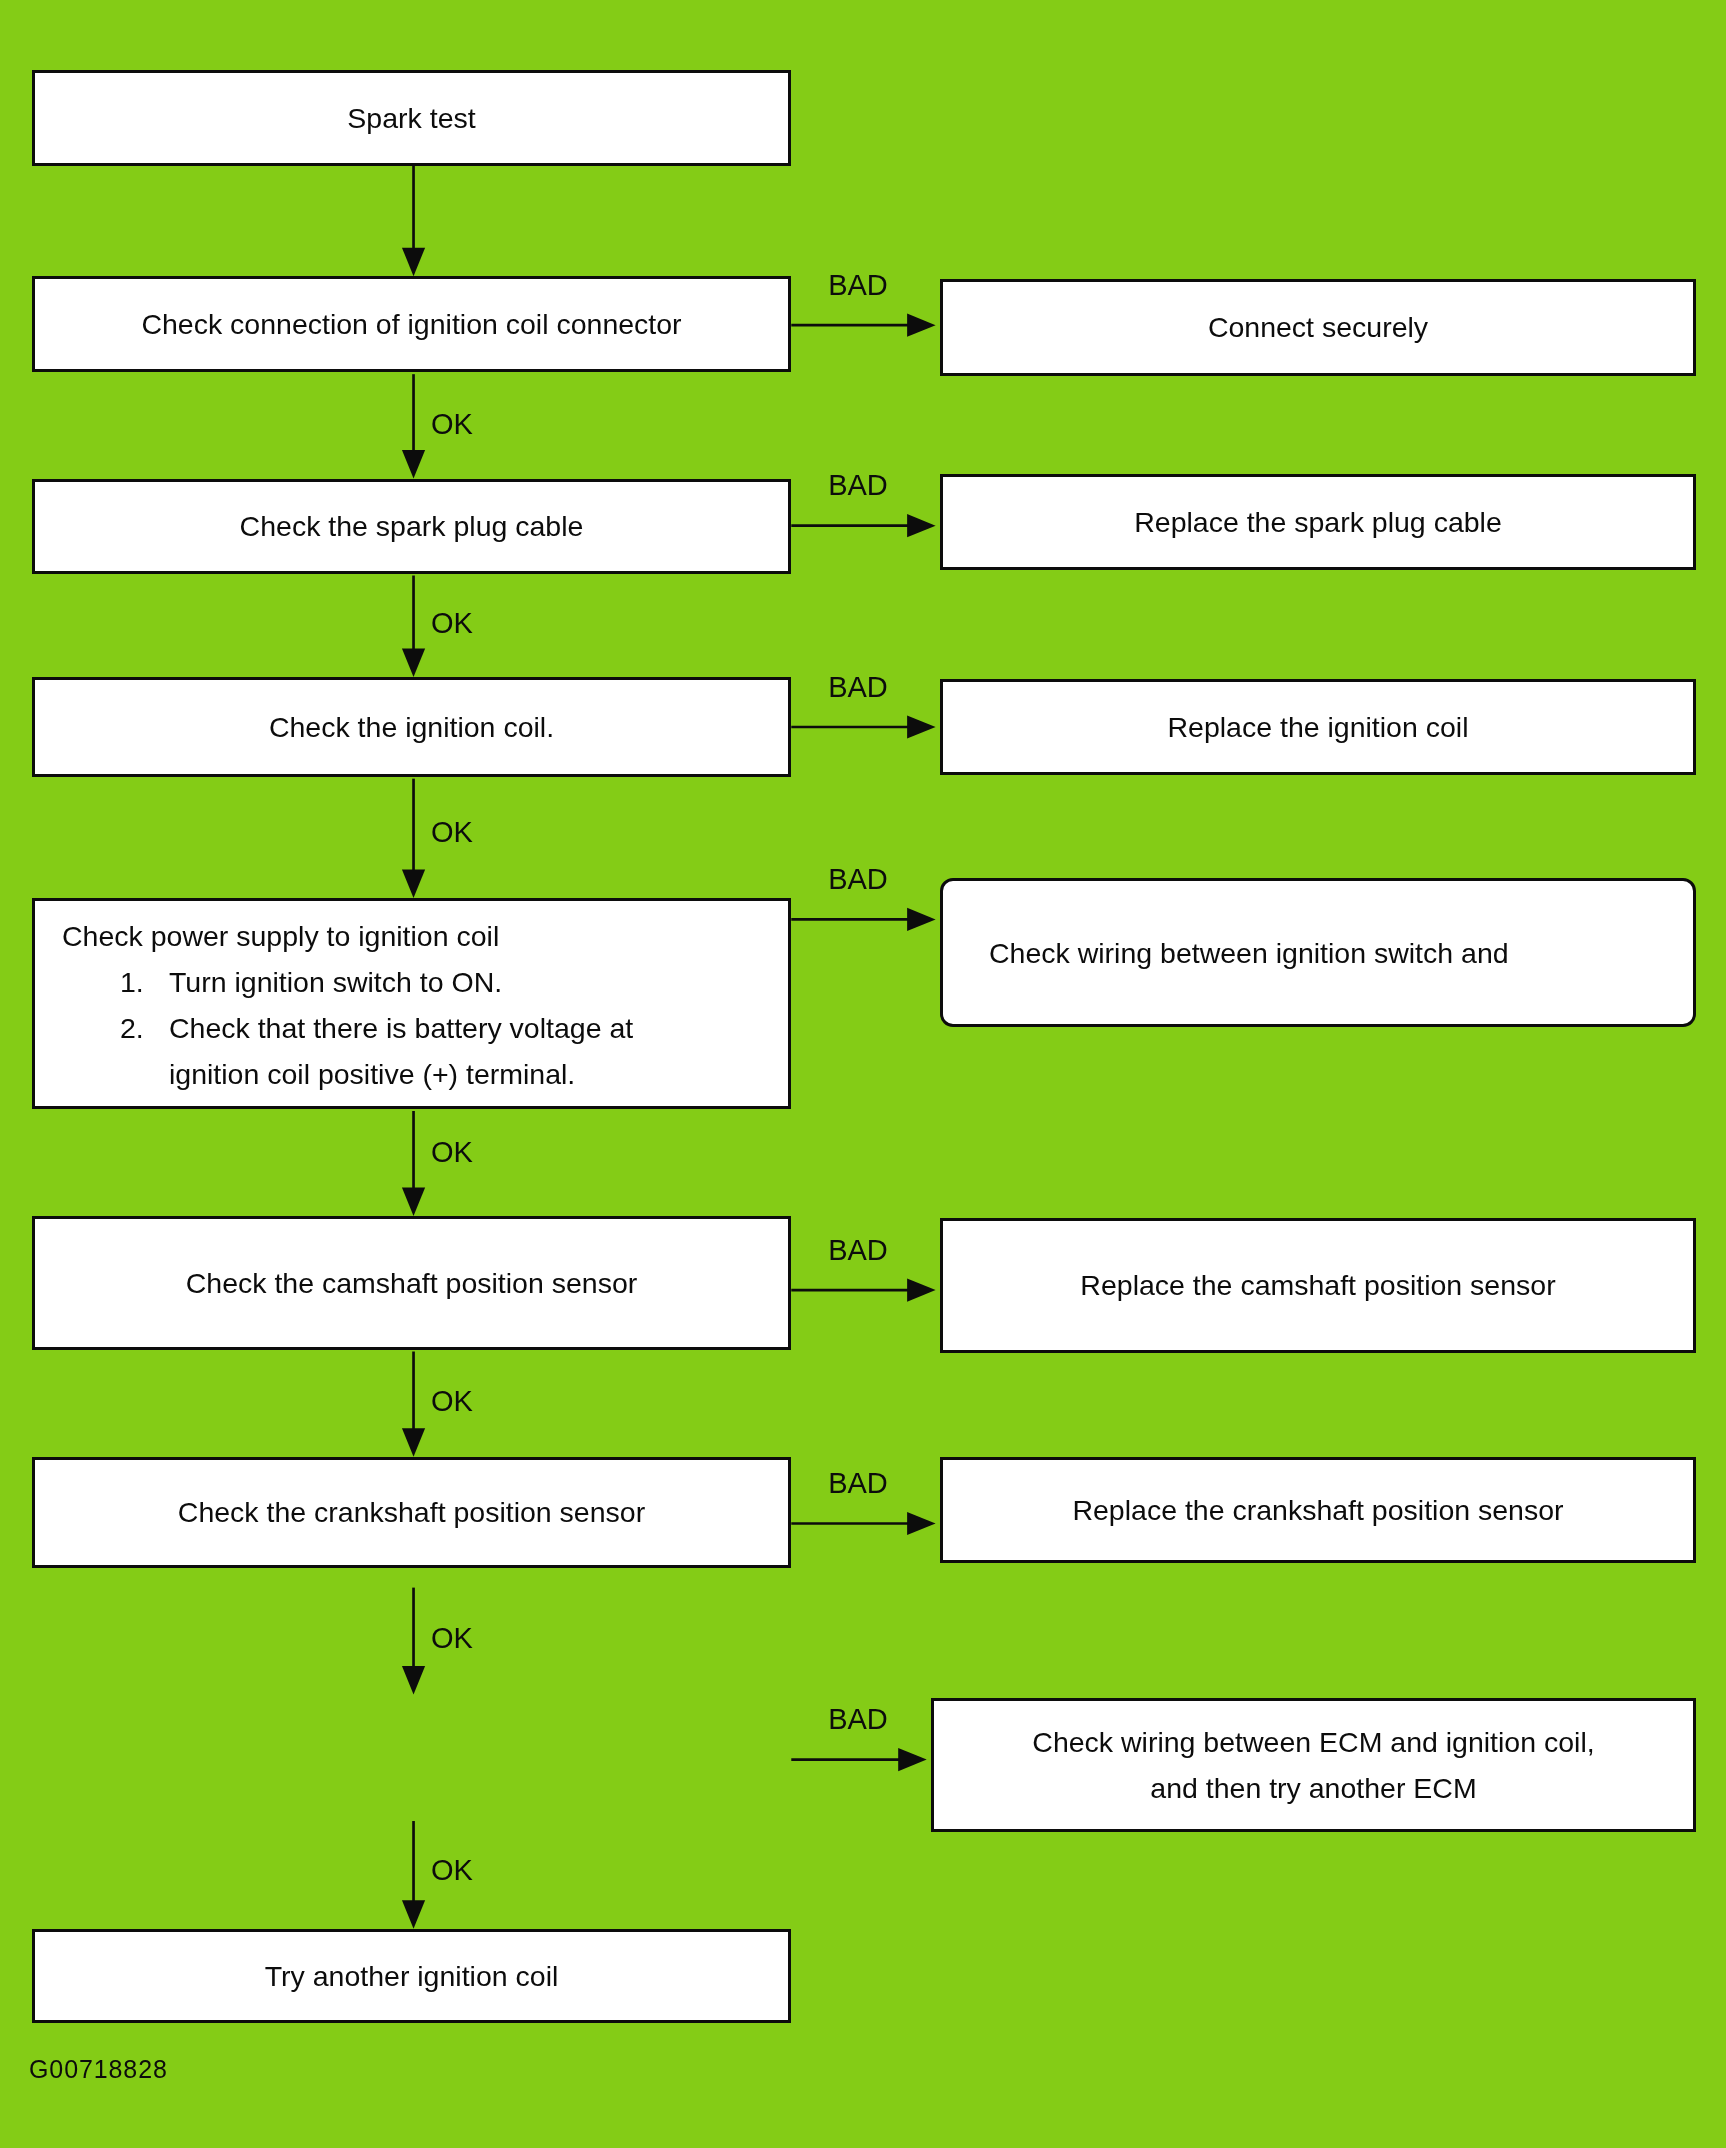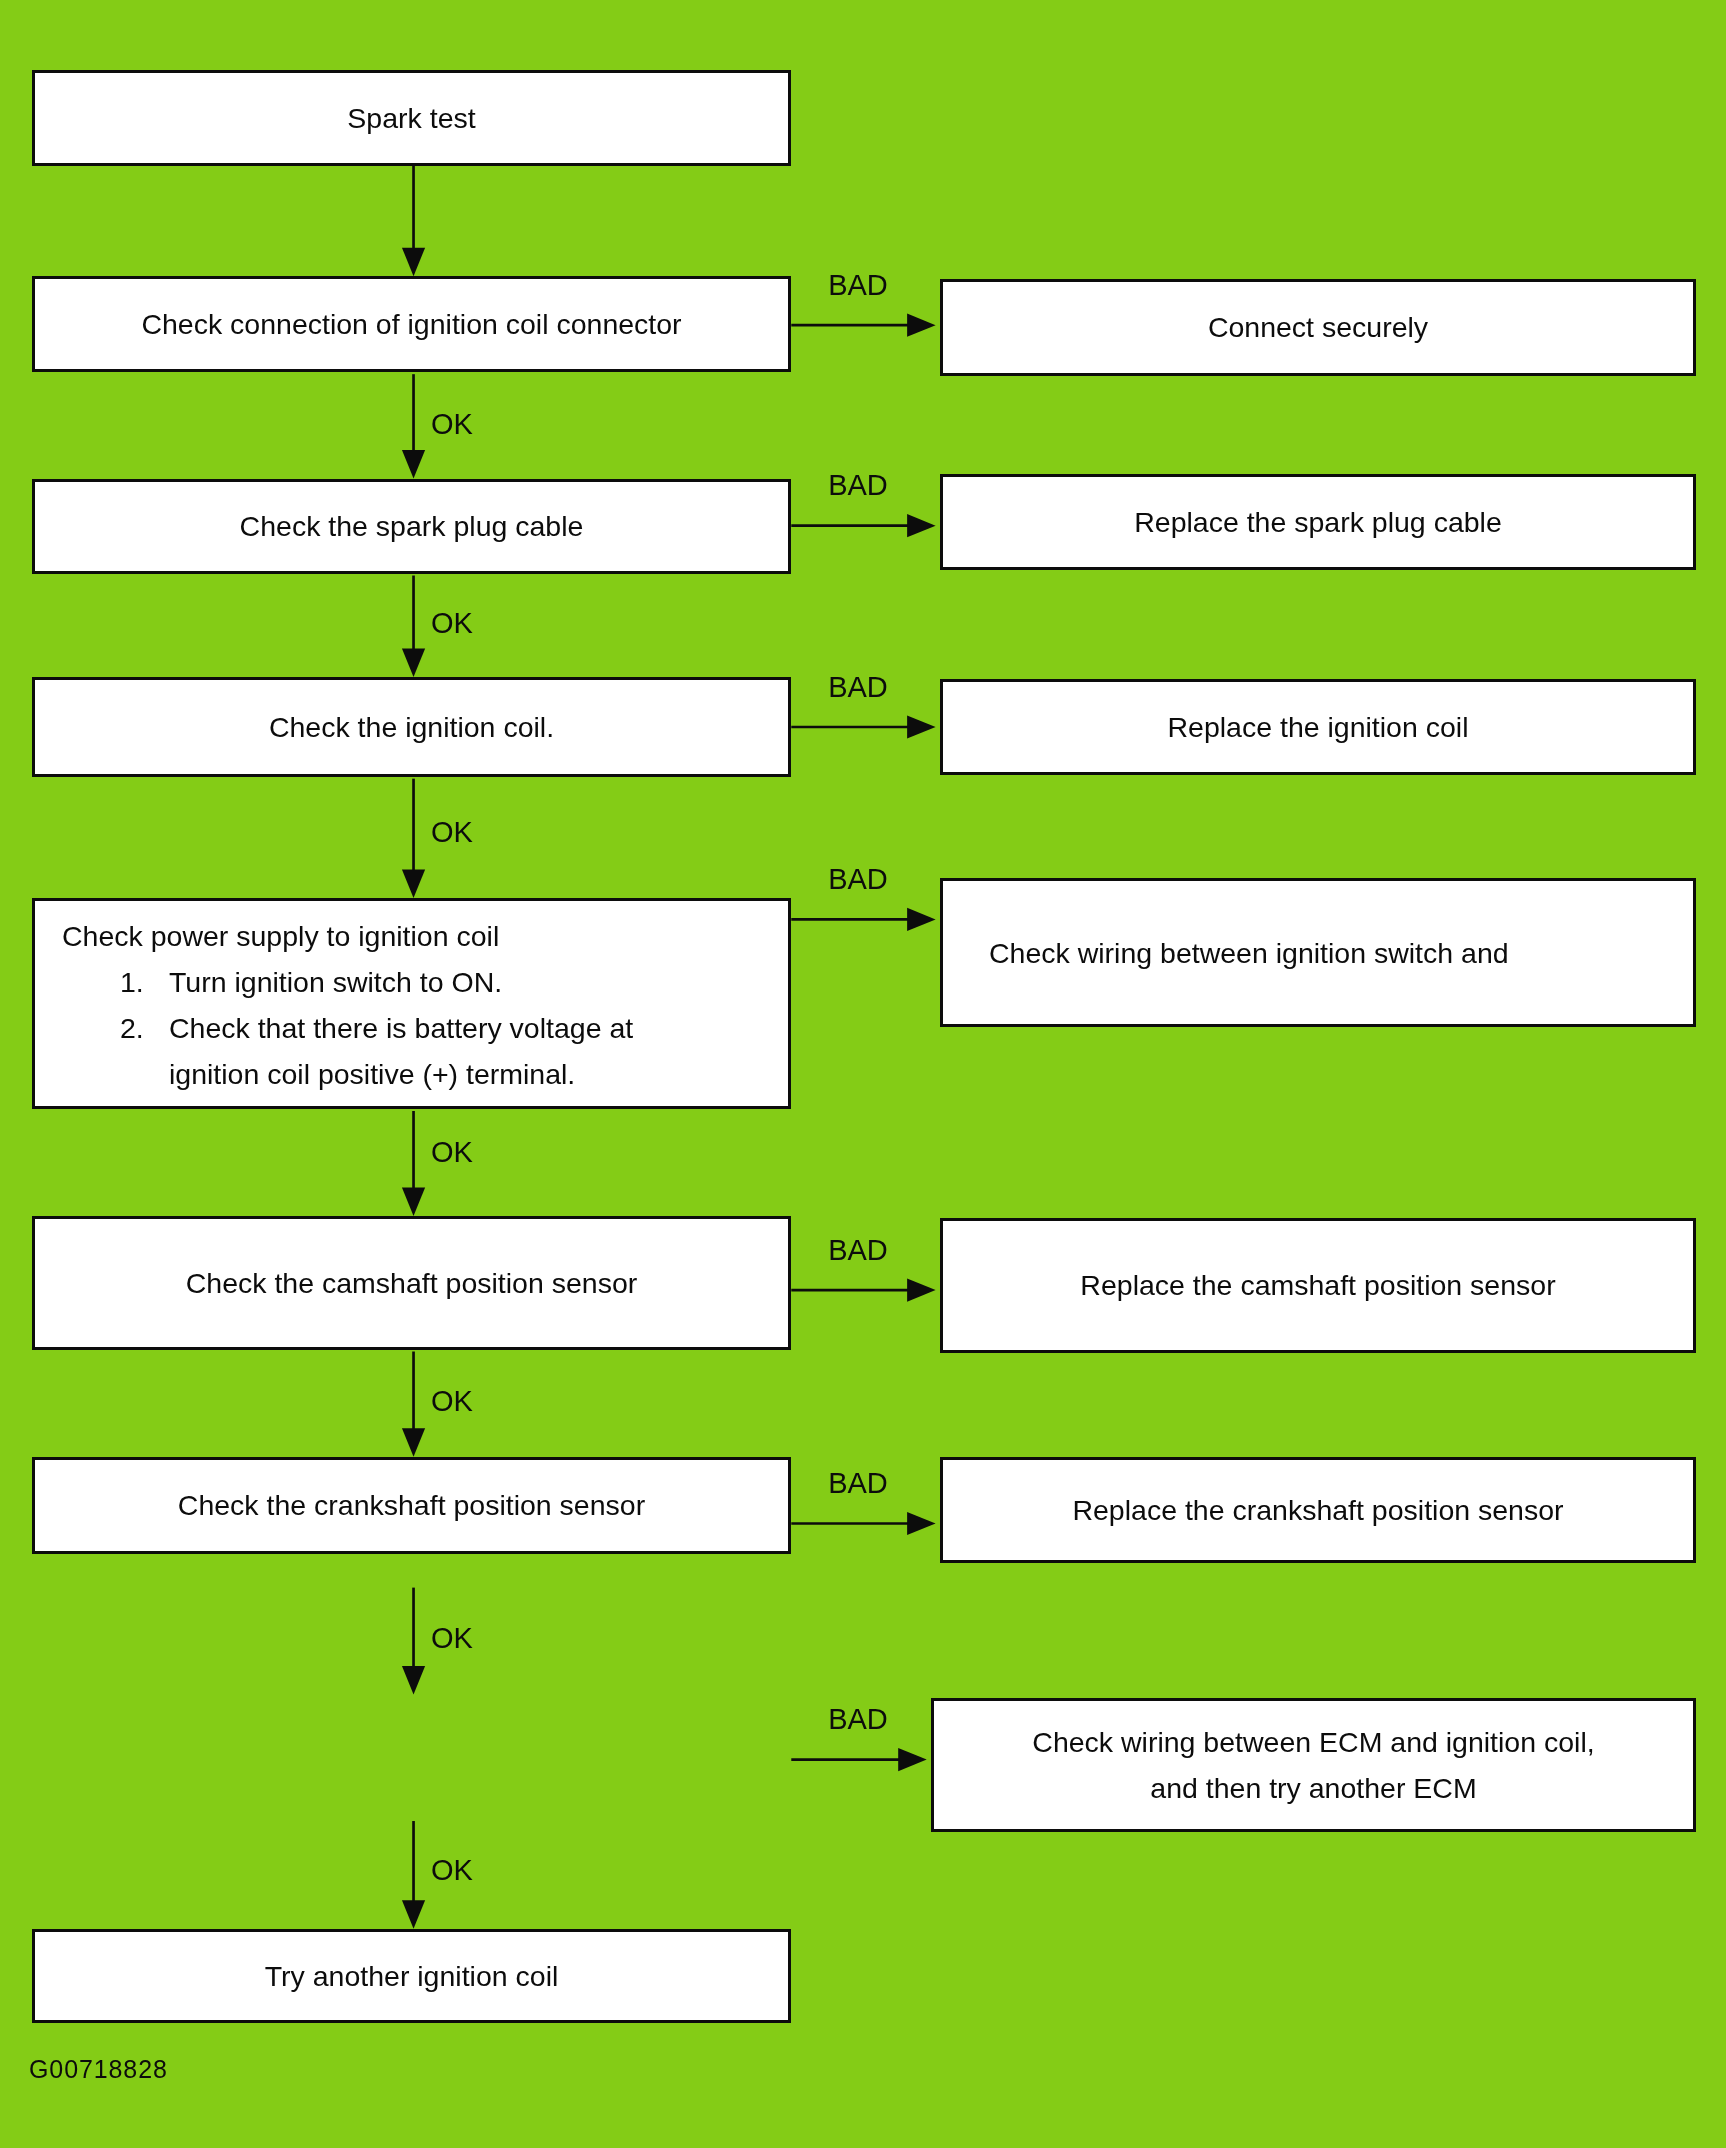--- a/index.html
+++ b/index.html
@@ -165,42 +165,42 @@
       <span class="num">2.</span>
       <div>Check that there is battery voltage at</div>
       <div>ignition coil positive (+) terminal.</div>
     </div>
   </div>
 
   <div class="box left-col" style="top:1216px;height:134px;">
     <div>Check the camshaft position sensor</div>
   </div>
 
-  <div class="box left-col" style="top:1457px;height:97px;">
+  <div class="box left-col" style="top:1457px;height:111px;">
     <div>Check the crankshaft position sensor</div>
   </div>
 
 
   <div class="box left-col" style="top:1929px;height:94px;">
     <div>Try another ignition coil</div>
   </div>
 
   <div class="box right-col" style="top:279px;height:97px;">
     <div>Connect securely</div>
   </div>
 
   <div class="box right-col" style="top:474px;height:96px;">
     <div>Replace the spark plug cable</div>
   </div>
 
   <div class="box right-col" style="top:679px;height:96px;">
     <div>Replace the ignition coil</div>
   </div>
 
-  <div class="box right-col align-left" style="top:878px;height:149px;padding-left:46px;">
+  <div class="box right-col align-left" style="top:878px;height:149px;padding-left:46px;border-radius:13px;">
     <div class="lines">
       <div>Check wiring between ignition switch and</div>
     </div>
   </div>
 
   <div class="box right-col" style="top:1218px;height:135px;">
     <div>Replace the camshaft position sensor</div>
   </div>
 
   <div class="box right-col" style="top:1457px;height:106px;">

